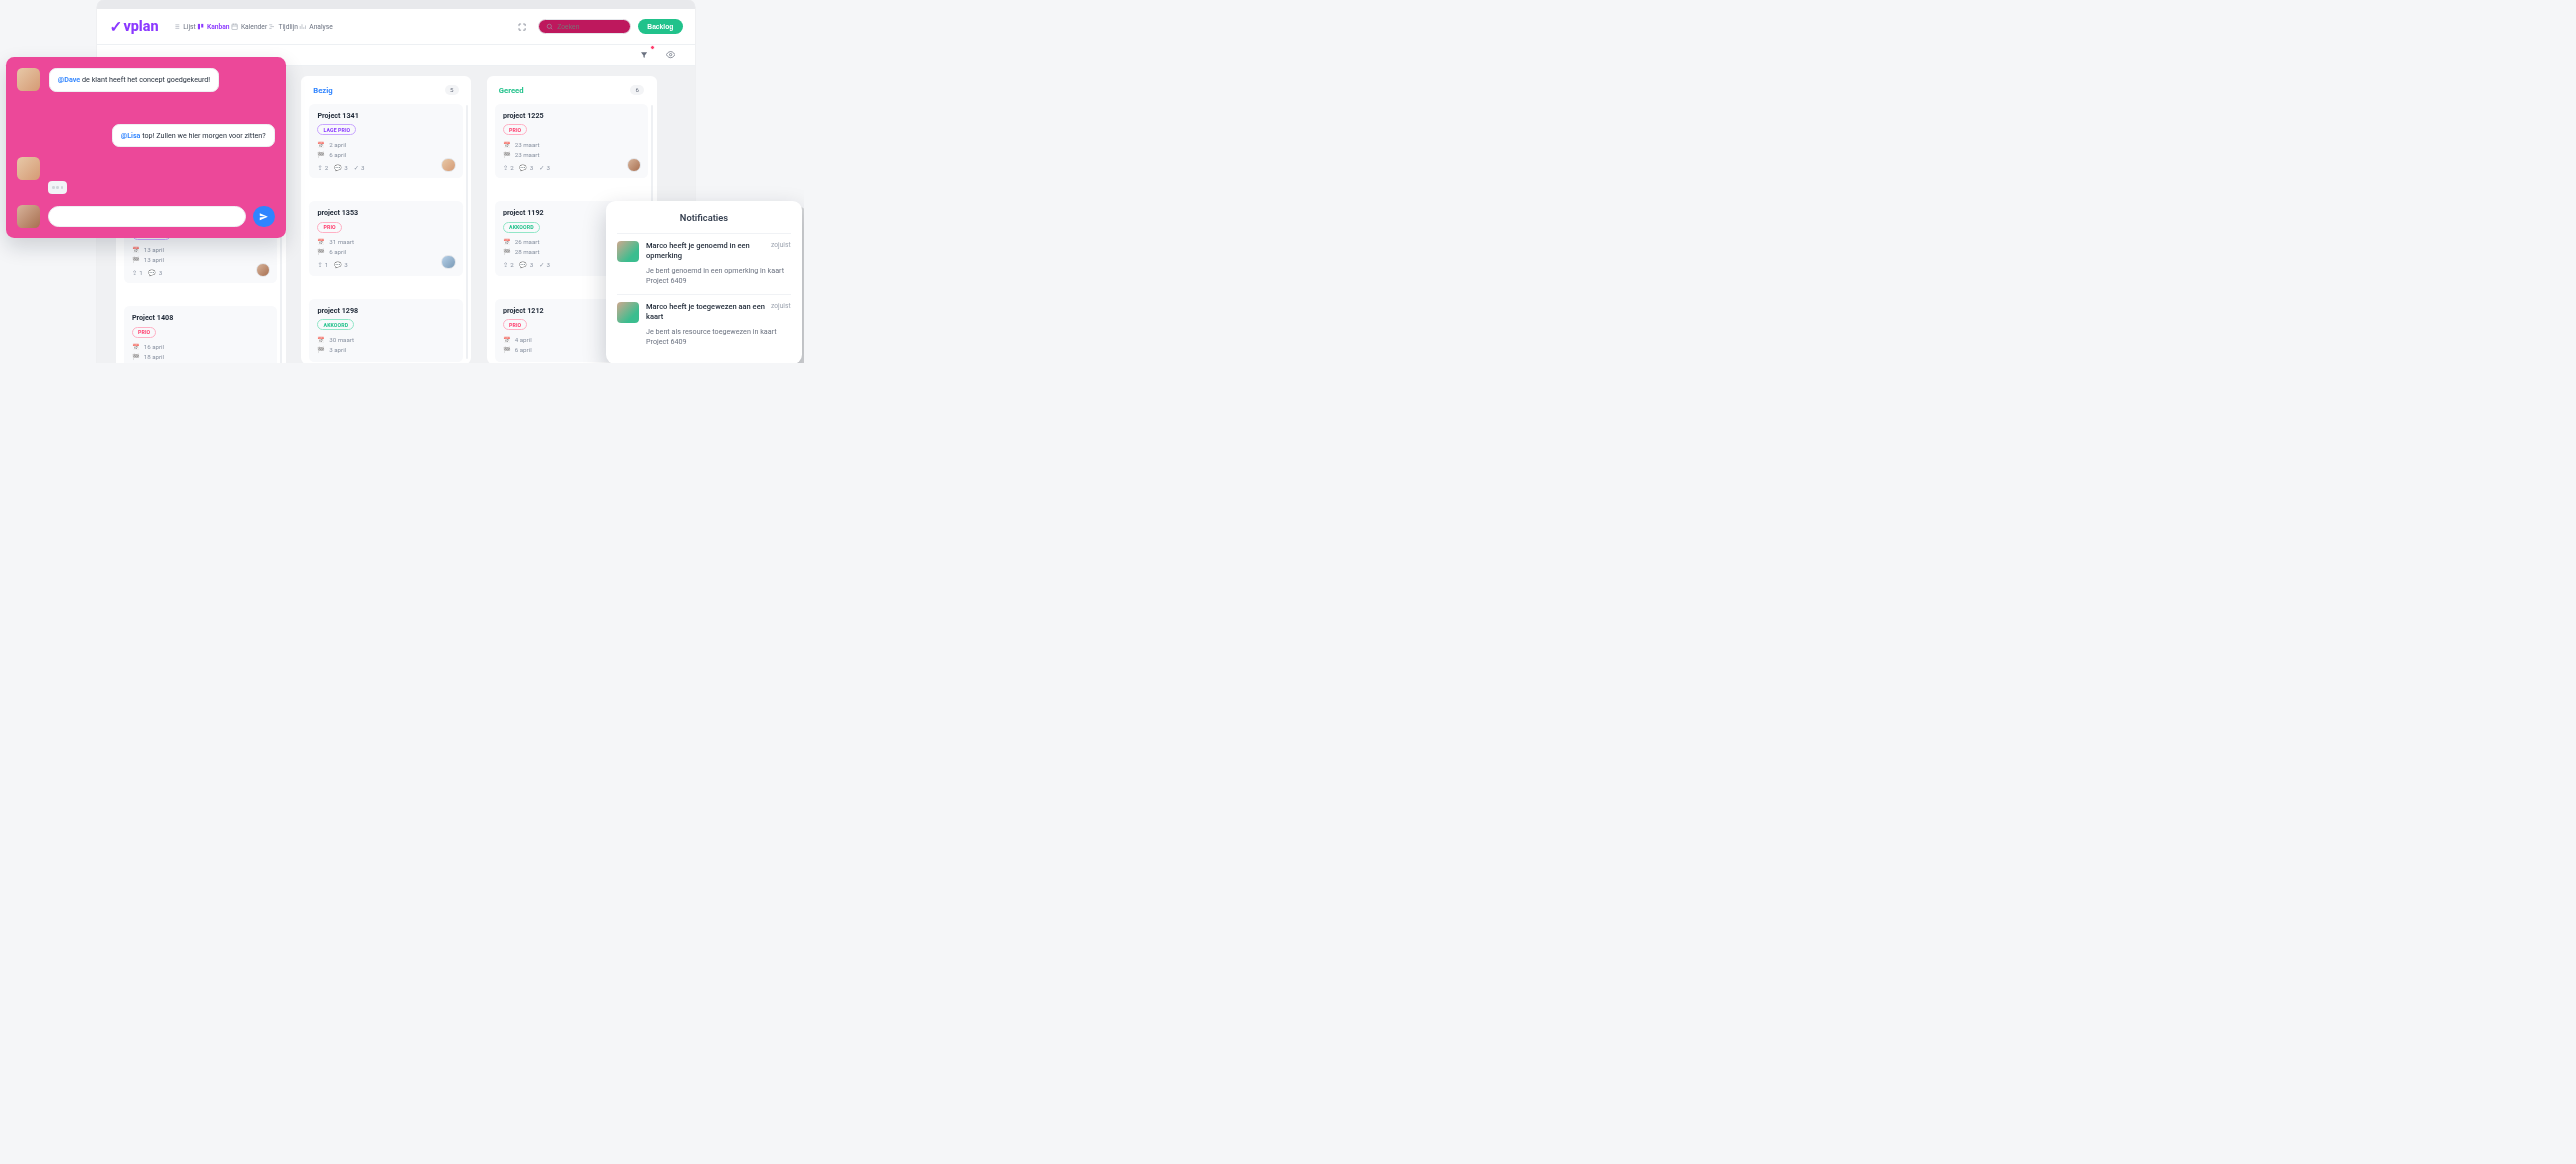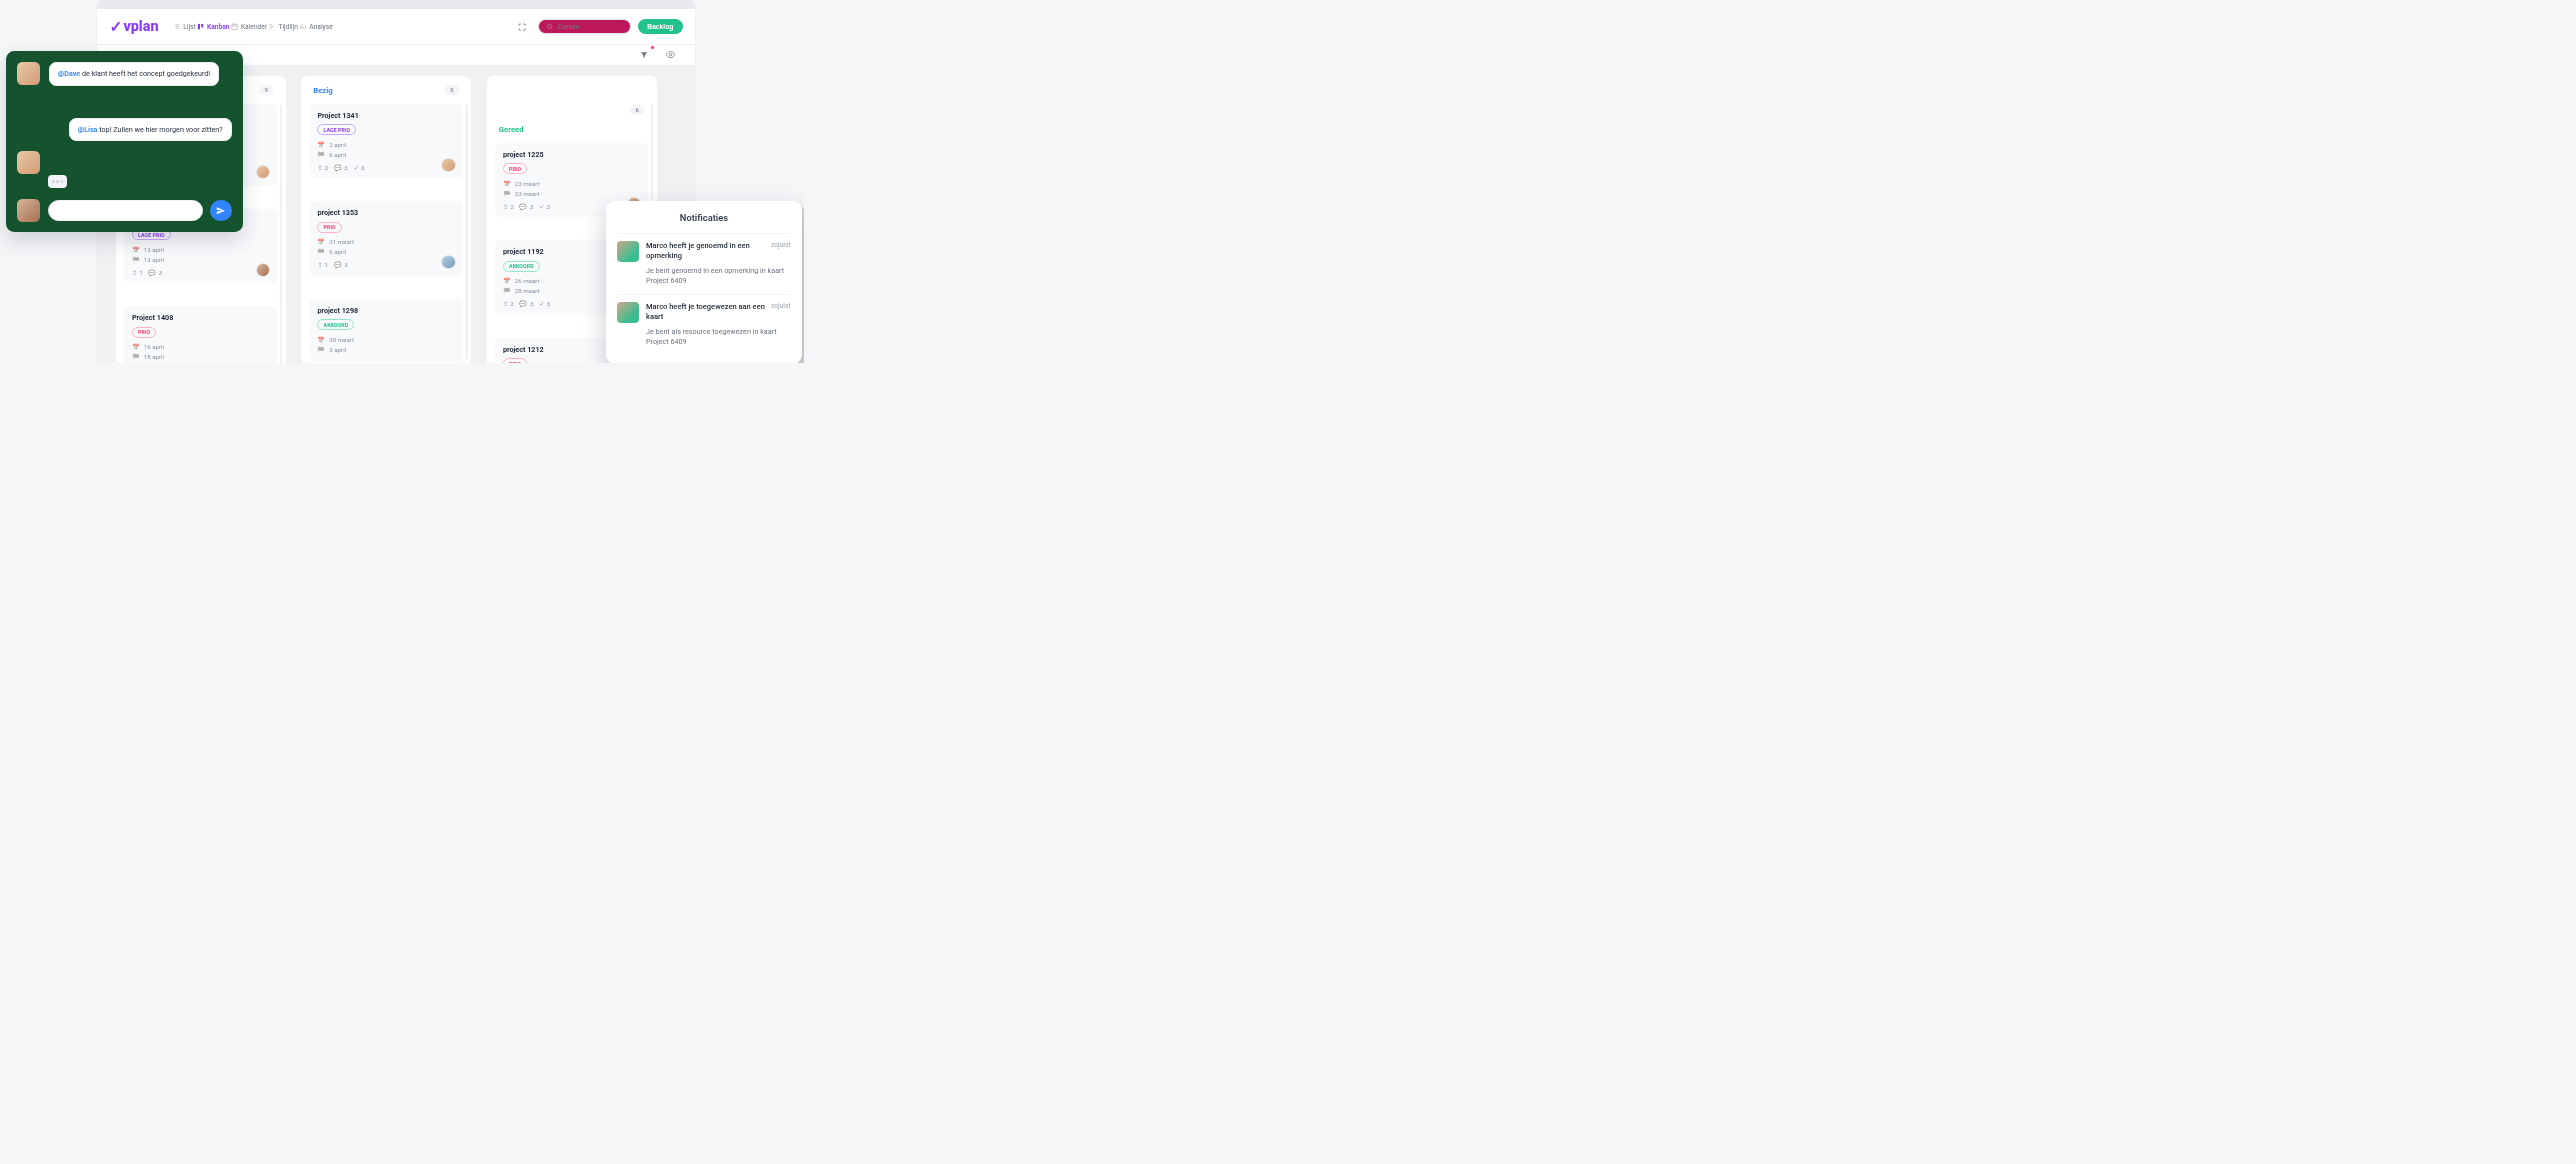--- a/index.html
+++ b/index.html
@@ -143,21 +143,21 @@
     align-items: center;
     margin-bottom: 8.2px;
     padding: 0 4.1px;
   }
   .column-title {
     font-size: 7.7px;
     font-weight: 700;
   }
   .column-title.todo  { color: #8b39ff; }
   .column-title.busy  { color: #2f84ff; }
-  .column-title.done  { color: #21c28b; margin-top: 40px; }
+  .column-title.done  { color: #21c28b; }
   .column-count {
     background: #f3f4f6;
     color: #6b7280;
     font-size: 6.2px;
     border-radius: 7.2px;
     padding: 1px 5.2px;
   }
   .column-track {
     position: absolute;
     top: 29px;
@@ -225,23 +225,23 @@
     right: 7.2px;
     bottom: 6.2px;
   }
   .avatar.man  { background: linear-gradient(135deg,#b6d0e8,#7a9ab6); }
   .avatar.man2 { background: linear-gradient(135deg,#d7b49b,#a86f50); }
 
   
   .chat-overlay {
     position: absolute;
     left: 6.2px;
-    top: 51px;
-    width: 237px;
-    background: #14532d;
+    top: 57px;
+    width: 280px;
+    background: #ec4899;
     border-radius: 8.2px;
     box-shadow: 0 8.2px 20.6px rgba(15,23,42,.16);
     padding: 11.3px 11.3px 10.3px 11.3px;
   }
   .chat-row {
     display: flex;
     align-items: flex-start;
     gap: 8.2px;
     margin-bottom: 10.3px;
   }

